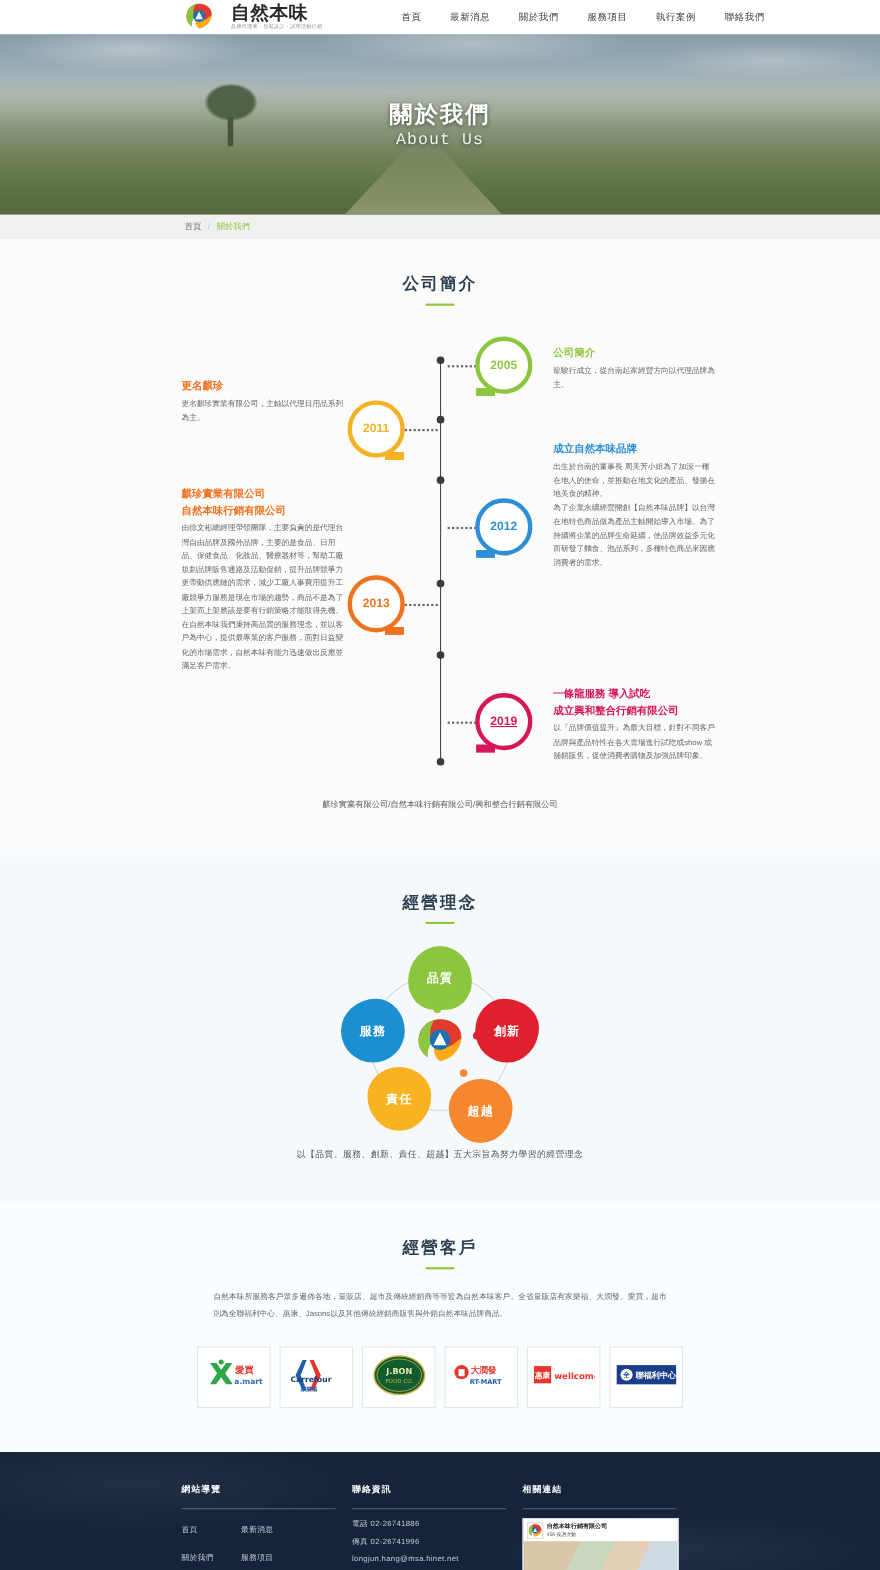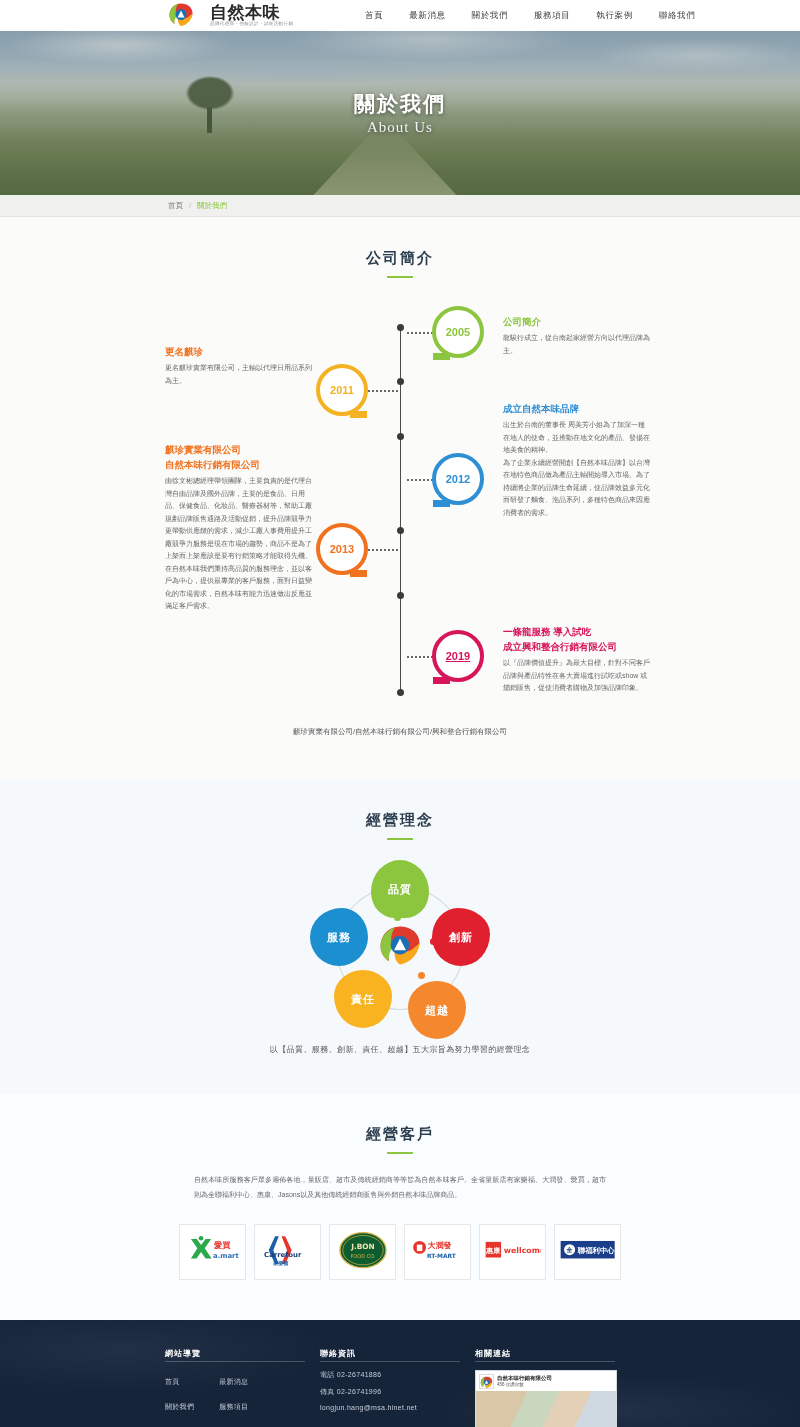--- a/index.html
+++ b/index.html
@@ -111,21 +111,21 @@
     position: absolute; inset: 0;
     display: flex; flex-direction: column;
     align-items: center; justify-content: center;
     text-shadow: 0 1px 4px rgba(0,0,0,.55);
   }
   .hero-title-zh {
     font-size: 21px; color: #fff; font-weight: 700; letter-spacing: 2px;
   }
   .hero-title-en {
     font-size: 15px; color: #f2f2f2; font-weight: 400; letter-spacing: 1px; margin-top: 1px;
-    font-family: Liberation Serif, serif;
+    font-family: Liberation Mono, monospace;
   }
 
   
   .breadcrumb-bar {
     height: 22px;
     background: #f0f0ee;
     border-bottom: 1px solid #e4e4e1;
     display: flex; align-items: center;
   }
   .breadcrumb { margin-left: 168px; display: flex; align-items: center; gap: 6px; font-size: 7.5px; }
@@ -294,21 +294,21 @@
   }
   .footer-inner {
     width: 470px; margin: 0 auto;
     display: flex; position: relative; z-index: 2;
   }
   .fcol-nav   { width: 155px; }
   .fcol-cont  { width: 155px; }
   .fcol-link  { width: 160px; }
   .fcol-title {
     font-size: 8px; color: #fff; font-weight: 700; letter-spacing: 1px;
-    padding-bottom: 2px; margin-bottom: 8px;
+    padding-bottom: 12px; margin-bottom: 8px;
     border-bottom: 1px solid rgba(255,255,255,.22);
     width: 140px;
   }
   .fnav-grid { display: flex; gap: 25px; }
   .fnav-grid ul { list-style: none; }
   .fnav-grid li { margin-bottom: 7px; }
   .fnav-grid a, .fcont li {
     font-size: 7px; color: #c6cdd8; text-decoration: none; letter-spacing: .3px;
   }
   .fcont { list-style: none; }

